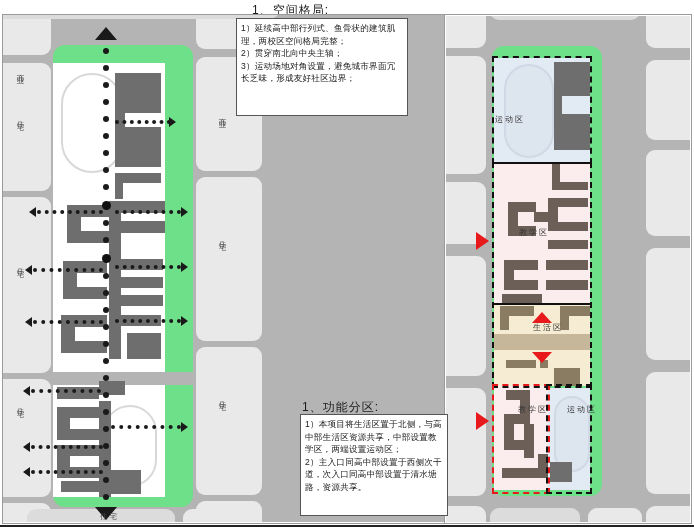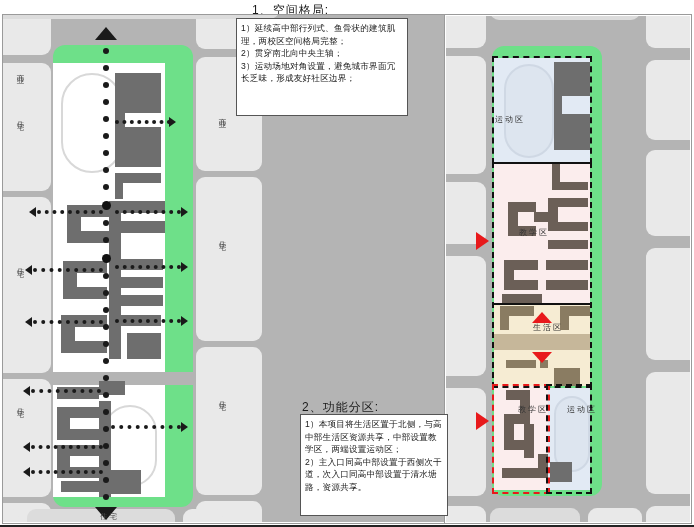--- a/index.html
+++ b/index.html
@@ -336,17 +336,17 @@
   <div class="tri-red-up" style="left:86px;top:296px;"></div>
   <div class="tri-red-dn" style="left:86px;top:336px;"></div>
 </div>
 
 <div class="zlabel" style="left:495px;top:114px;">运动区</div>
 <div class="zlabel" style="left:519px;top:227px;">教学区</div>
 <div class="zlabel" style="left:533px;top:322px;">生活区</div>
 <div class="zlabel" style="left:518px;top:404px;">教学区</div>
 <div class="zlabel" style="left:567px;top:404px;">运动区</div>
 
-<div class="heading" style="left:302px;top:399px;">2、功能分区:</div>
+<div class="heading" style="left:302px;top:399px;">1、功能分区:</div>
 <div class="textbox" id="note-zoning" style="left: 300px; top: 414px; width: 148px; height: 102px; white-space: pre-wrap;">1）本项目将生活区置于北侧，与高中部生活区资源共享，中部设置教学区，两端设置运动区；
 2）主入口同高中部设置于西侧次干道，次入口同高中部设置于清水塘路，资源共享。</div>
 
 <div class="baseline"></div>
 
 </body></html>

